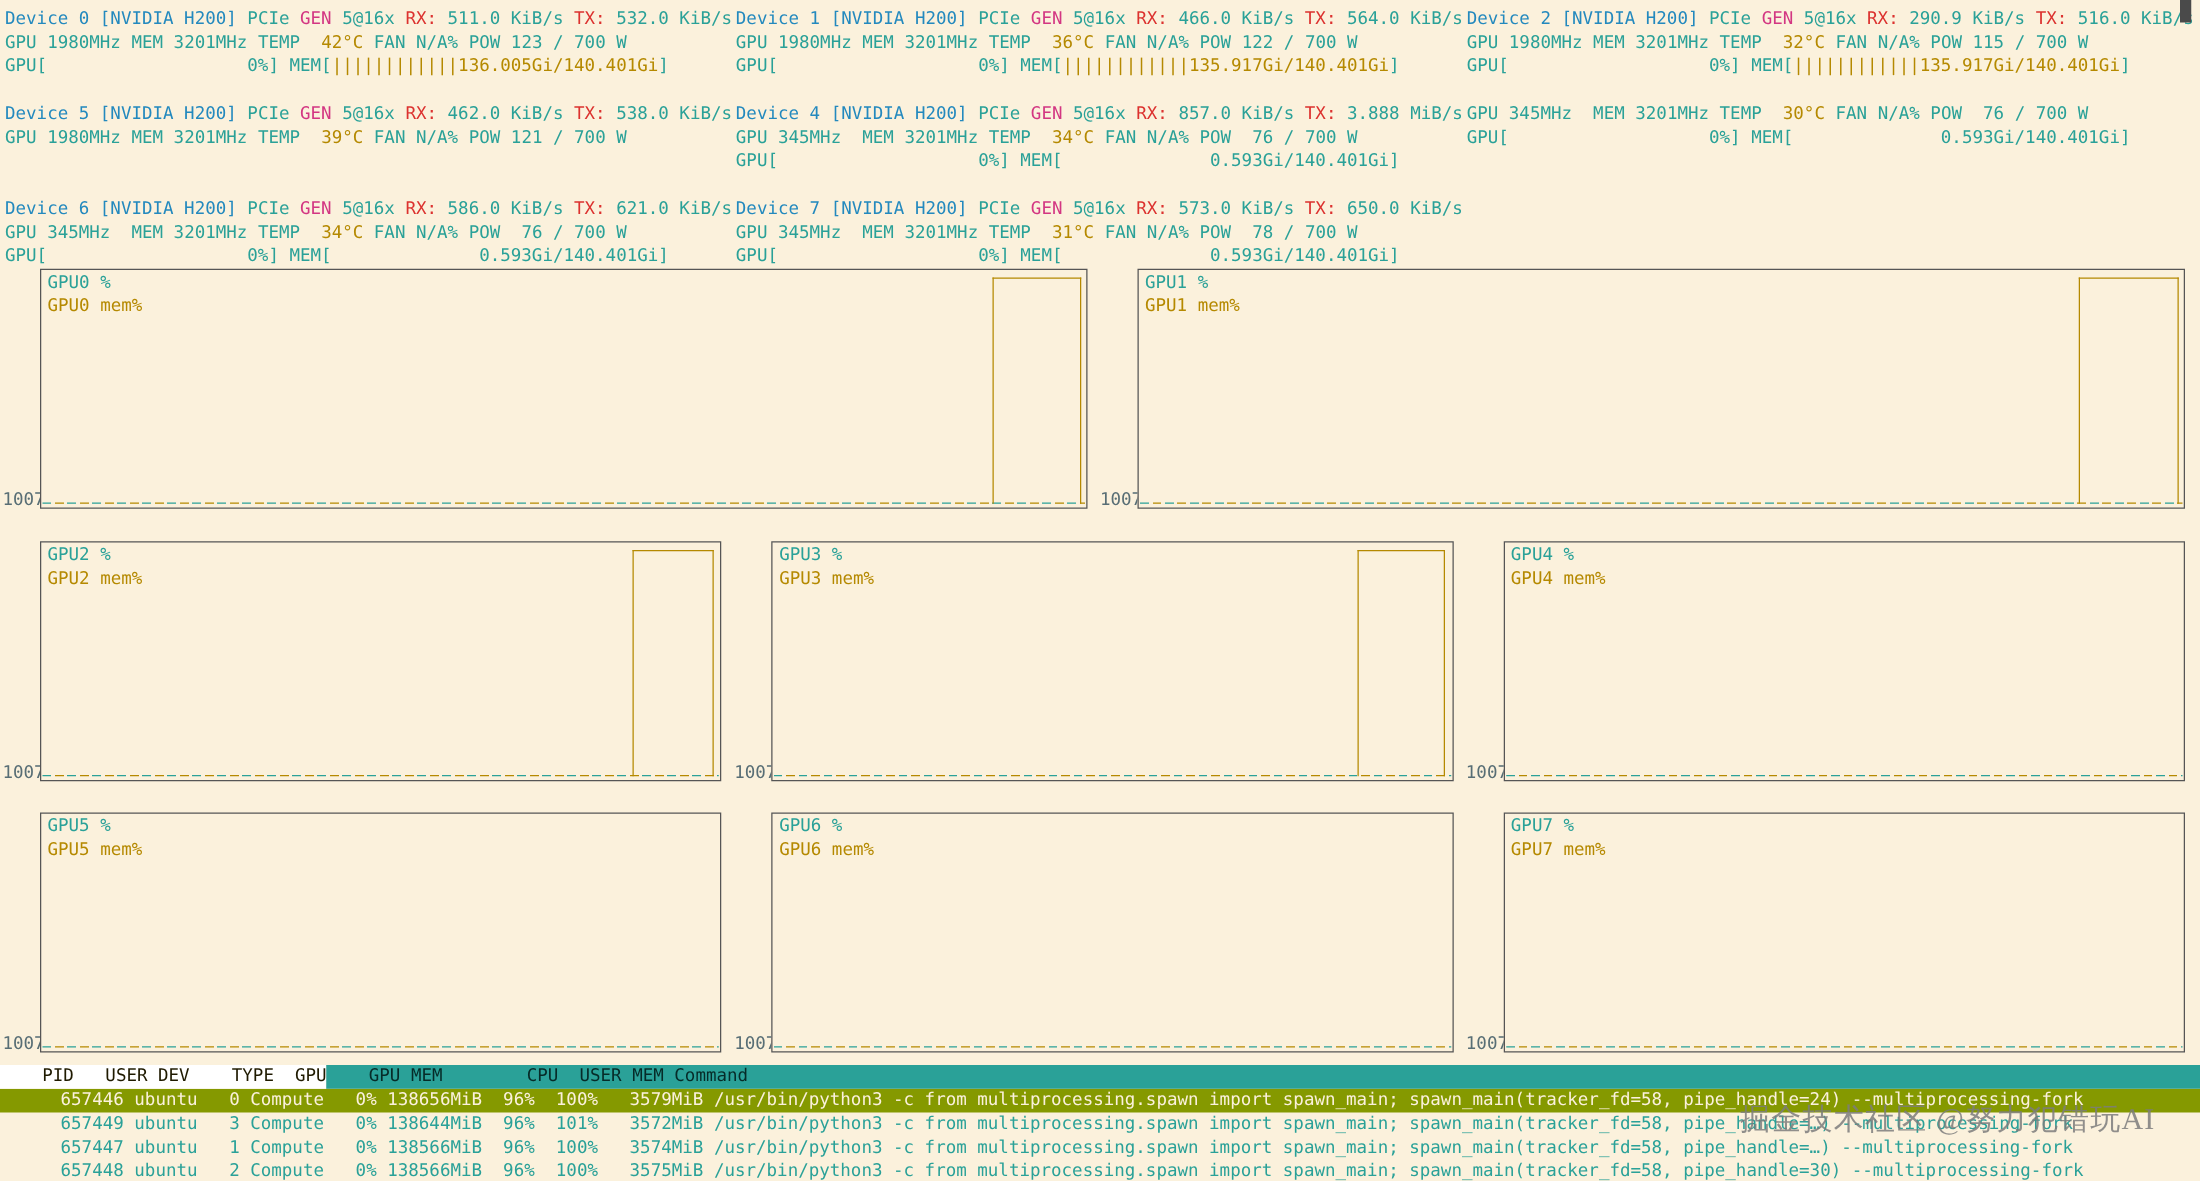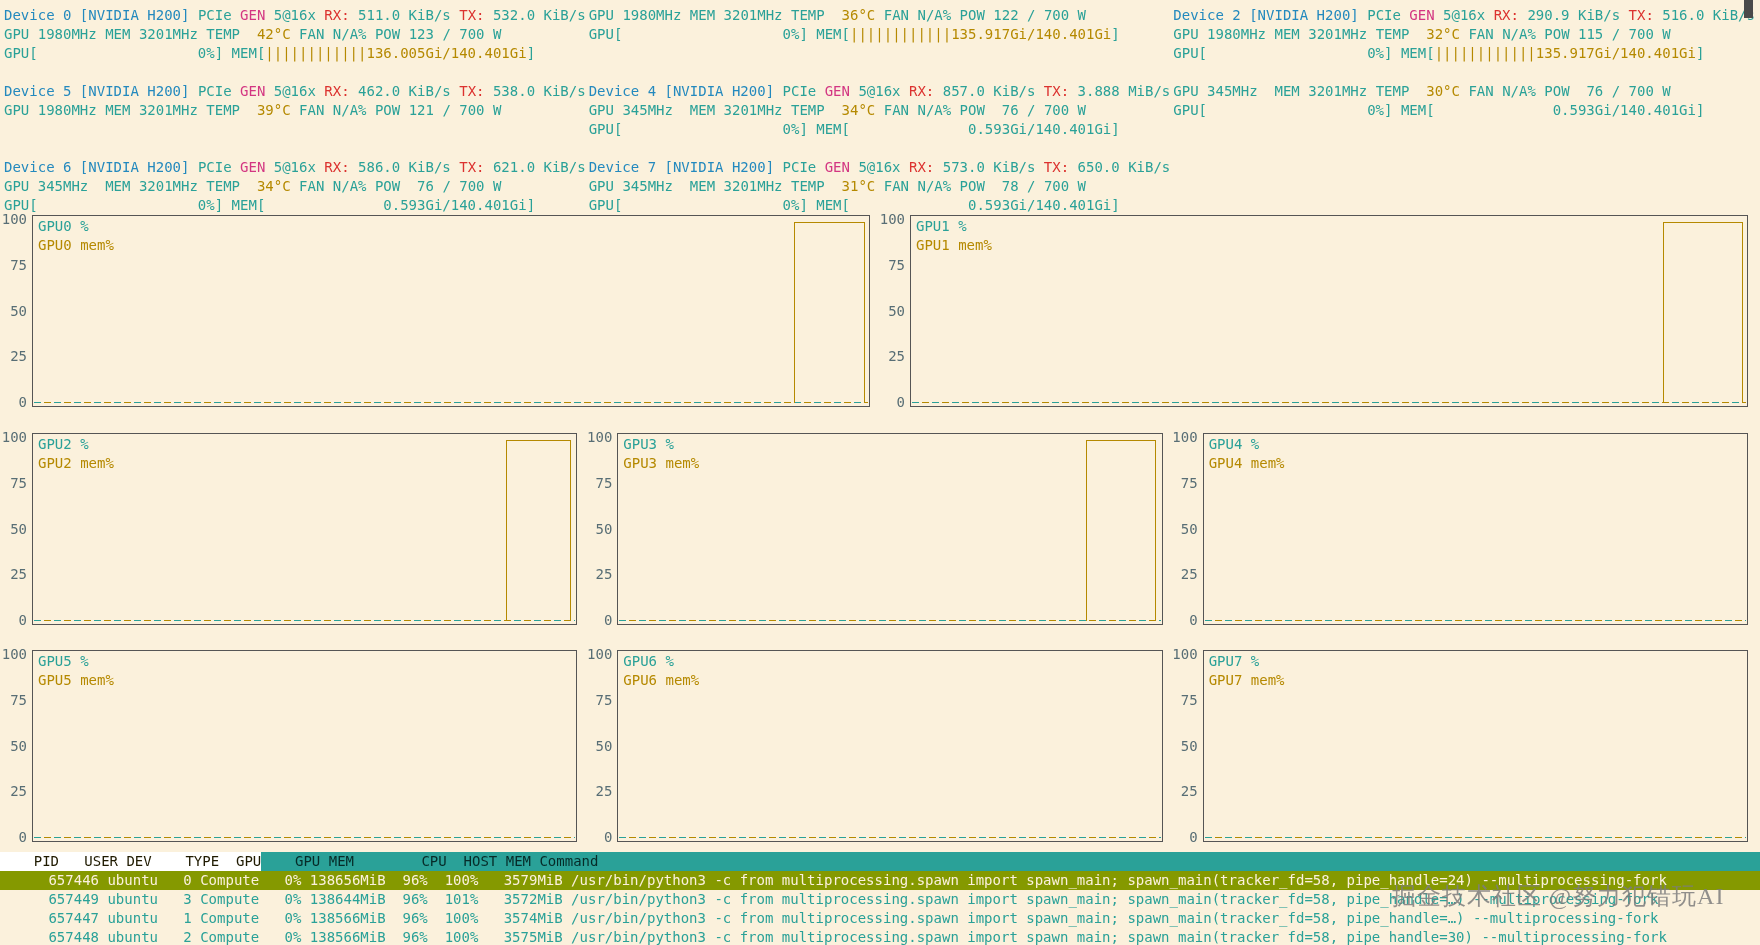--- a/index.html
+++ b/index.html
@@ -31,21 +31,21 @@
   }
 
   
   .charts-row { display:flex; gap:10px; padding:0 12px 0 2px; height:192px; }
   #charts-row1 { margin-bottom:26px; }
   #charts-row2 { margin-bottom:25px; }
   #charts-row3 { margin-bottom:10px; }
   .chart { flex:1; display:flex; }
   .ylabels {
     width:30px; padding-right:5px;
-    display:flex; flex-direction:column; justify-content:space-between; align-items:flex-end;
+    display:flex; justify-content:space-between; align-items:flex-end;
     color:#586E75;
   }
   .ylabels span { line-height:14px; }
   .ylabels span:first-child { margin-top:-3px; }
   .ylabels span:last-child  { margin-bottom:-2px; }
   .plot { flex:1; position:relative; border:1px solid #555; background:#FBF1DC; }
   .legend { position:absolute; top:1px; left:5px; }
   .baseline {
     position:absolute; left:1px; right:1px; bottom:3px; height:1px;
     background:repeating-linear-gradient(90deg,
@@ -82,20 +82,21 @@
 <div class="screen">
 
   <div id="devices">
   <div class="device">
     <div class="line"><span class="c-blue">Device 0 </span><span class="c-blue">[NVIDIA H200] </span><span class="c-teal">PCIe </span><span class="c-magenta">GEN </span><span class="c-teal">5@16x </span><span class="c-red">RX: </span><span class="c-teal">511.0 KiB/s </span><span class="c-red">TX: </span><span class="c-teal">532.0 KiB/s</span></div>
     <div class="line"><span class="c-teal">GPU </span><span class="c-teal">1980MHz</span><span class="c-teal"> MEM </span><span class="c-teal">3201MHz</span><span class="c-teal"> TEMP </span><span class="c-olive"> 42°C</span><span class="c-teal"> FAN </span><span class="c-teal">N/A%</span><span class="c-teal"> POW </span><span class="c-teal">123 / 700 W</span></div>
     <div class="line"><span class="c-teal">GPU[</span><span class="c-teal">                   0%</span><span class="c-teal">]</span><span class="c-teal"> MEM[</span><span class="c-olive">||||||||||||136.005Gi/140.401Gi</span><span class="c-teal">]</span></div>
   </div>
 
   <div class="device">
+    <div class="line"><span class="c-blue">Device 1 </span><span class="c-blue">[NVIDIA H200] </span><span class="c-teal">PCIe </span><span class="c-magenta">GEN </span><span class="c-teal">5@16x </span><span class="c-red">RX: </span><span class="c-teal">466.0 KiB/s </span><span class="c-red">TX: </span><span class="c-teal">564.0 KiB/s</span></div>
     <div class="line"><span class="c-teal">GPU </span><span class="c-teal">1980MHz</span><span class="c-teal"> MEM </span><span class="c-teal">3201MHz</span><span class="c-teal"> TEMP </span><span class="c-olive"> 36°C</span><span class="c-teal"> FAN </span><span class="c-teal">N/A%</span><span class="c-teal"> POW </span><span class="c-teal">122 / 700 W</span></div>
     <div class="line"><span class="c-teal">GPU[</span><span class="c-teal">                   0%</span><span class="c-teal">]</span><span class="c-teal"> MEM[</span><span class="c-olive">||||||||||||135.917Gi/140.401Gi</span><span class="c-teal">]</span></div>
   </div>
 
   <div class="device">
     <div class="line"><span class="c-blue">Device 2 </span><span class="c-blue">[NVIDIA H200] </span><span class="c-teal">PCIe </span><span class="c-magenta">GEN </span><span class="c-teal">5@16x </span><span class="c-red">RX: </span><span class="c-teal">290.9 KiB/s </span><span class="c-red">TX: </span><span class="c-teal">516.0 KiB/s</span></div>
     <div class="line"><span class="c-teal">GPU </span><span class="c-teal">1980MHz</span><span class="c-teal"> MEM </span><span class="c-teal">3201MHz</span><span class="c-teal"> TEMP </span><span class="c-olive"> 32°C</span><span class="c-teal"> FAN </span><span class="c-teal">N/A%</span><span class="c-teal"> POW </span><span class="c-teal">115 / 700 W</span></div>
     <div class="line"><span class="c-teal">GPU[</span><span class="c-teal">                   0%</span><span class="c-teal">]</span><span class="c-teal"> MEM[</span><span class="c-olive">||||||||||||135.917Gi/140.401Gi</span><span class="c-teal">]</span></div>
   </div>
 
@@ -272,21 +273,21 @@
       </div>
       <div class="baseline"></div>
 
     </div>
   </div>
 </div>
 
   <div class="proc">
     <div class="proc-header">
         <span class="hseg hseg-left">    PID   USER DEV    TYPE  GPU</span>
-        <span class="hseg hseg-right">    GPU MEM        CPU  HOST MEM Command</span>
+        <span class="hseg hseg-right">    GPU MEM        CPU  USER MEM Command</span>
       </div>
     <div id="proc-rows">
   <div class="prow selected">
           <span> 657446</span>
           <span> ubuntu</span>
           <span>   0</span>
           <span> Compute</span>
           <span>   0%</span>
           <span> 138656MiB</span>
           <span>  96%</span>

